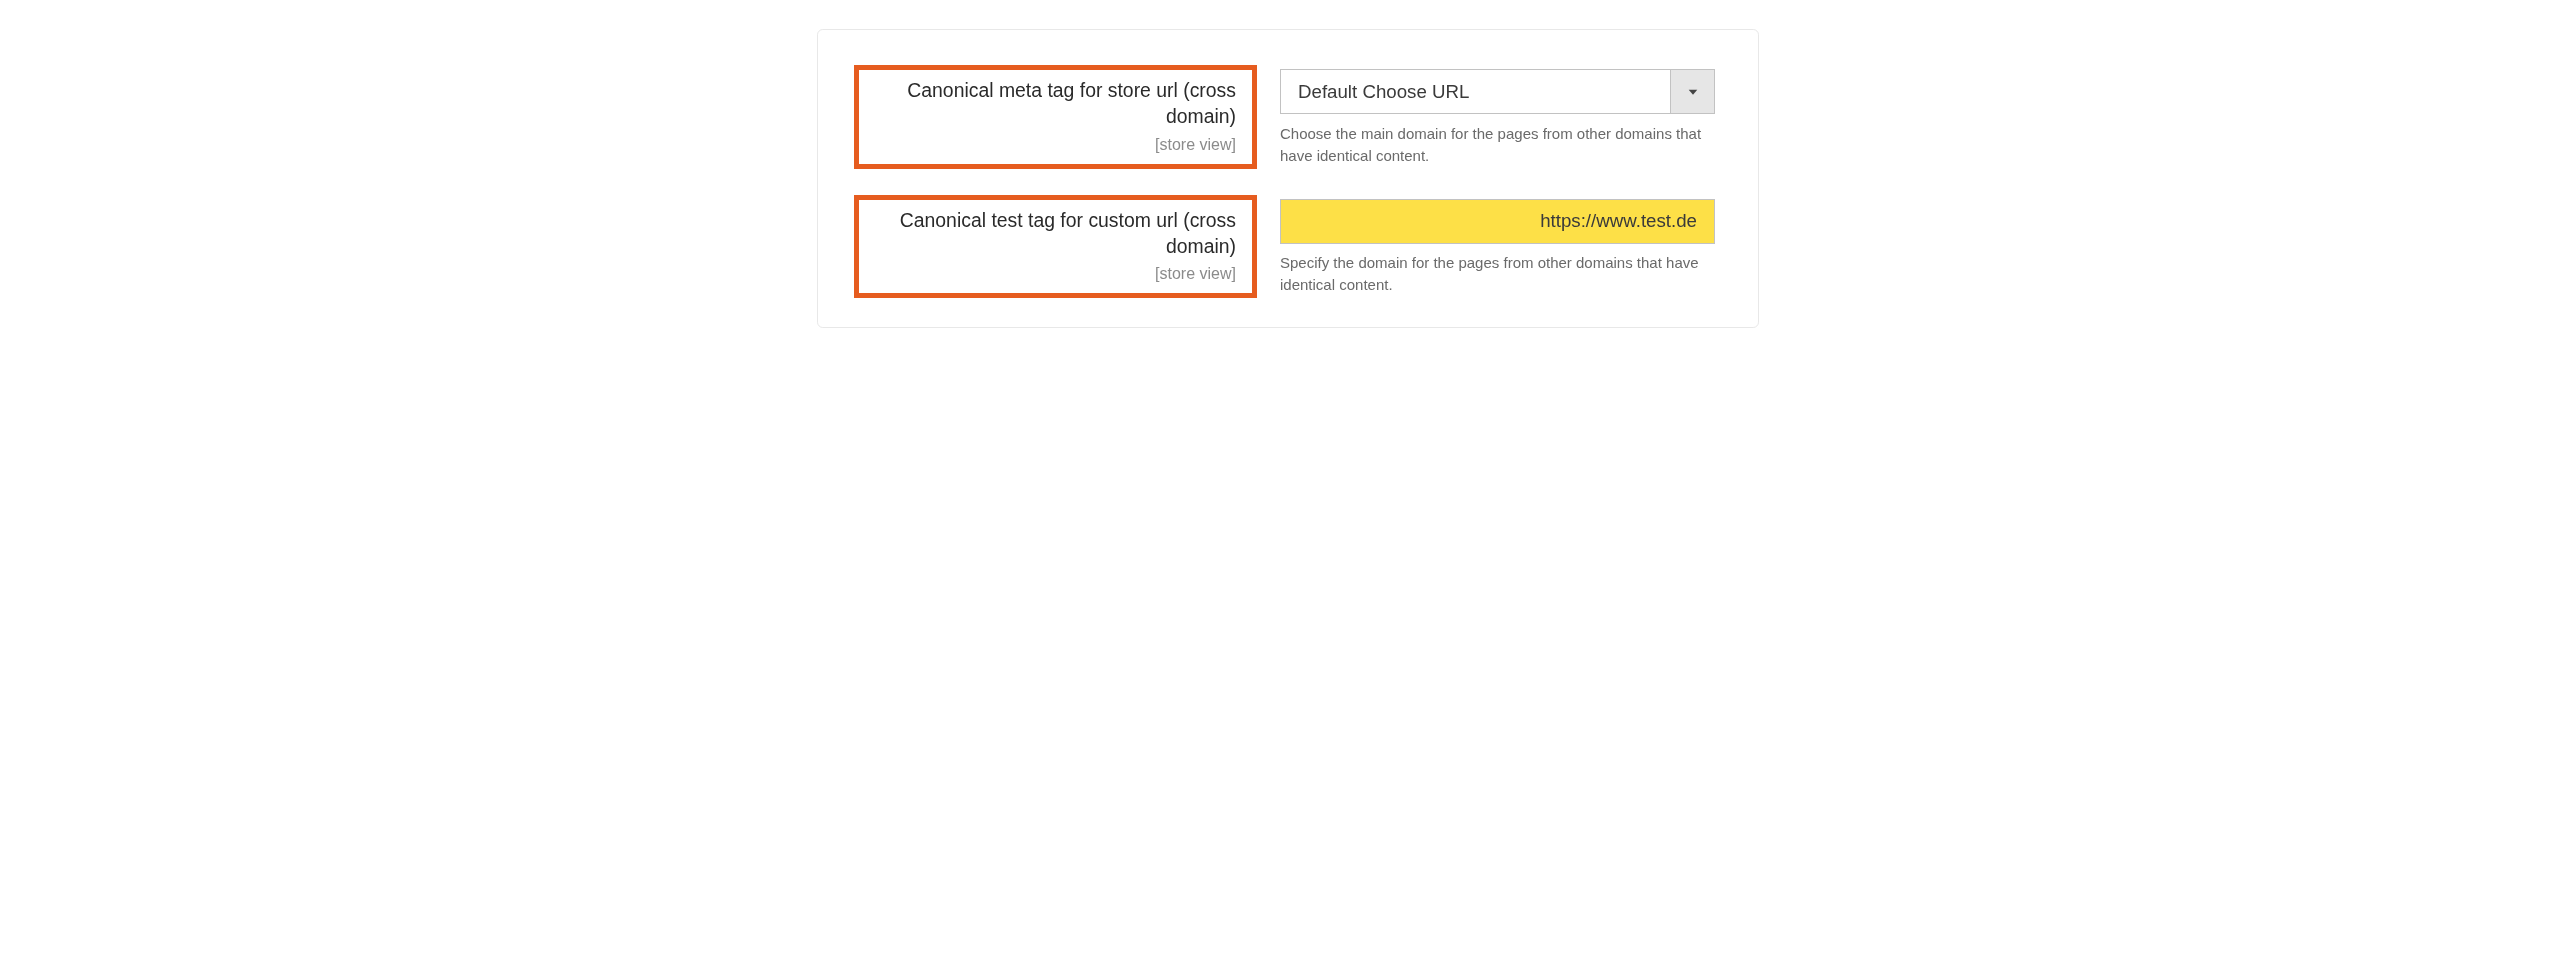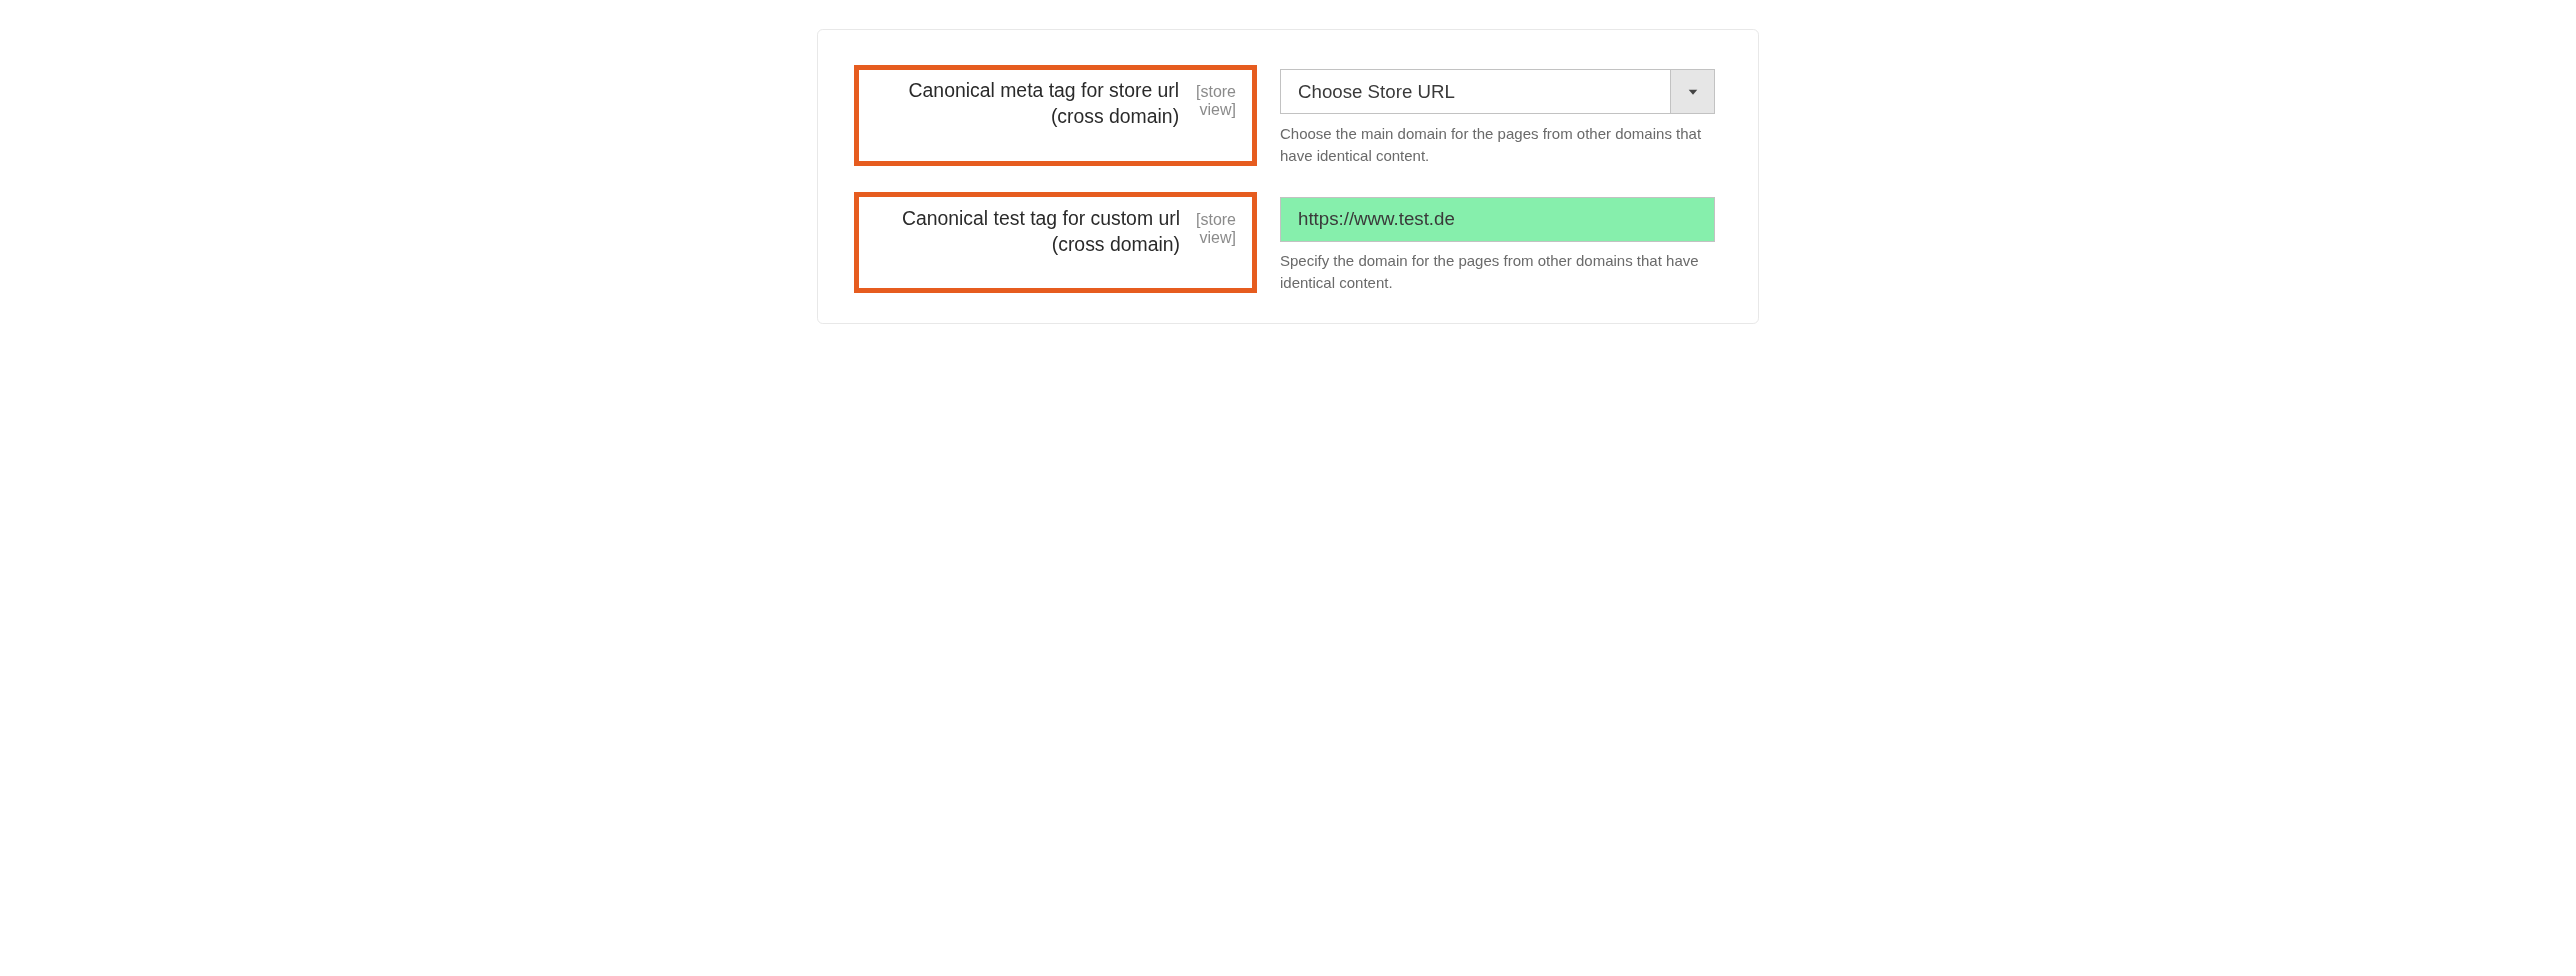--- a/index.html
+++ b/index.html
@@ -24,21 +24,21 @@
       margin-bottom: 26px;
     }
     .field-row:last-child { margin-bottom: 0; }
     .label-box {
       flex: 0 0 403px;
       border: 5px solid #e65c1f;
       padding: 7.2px 16px 10px 36px;
       text-align: right;
       min-height: 101px;
       display: flex;
-      flex-direction: row;
+      flex-direction: column;
       justify-content: flex-start;
     }
     .label-title {
       font-size: 19.4px;
       line-height: 1.35;
       color: #2a2a2a;
       font-weight: 400;
     }
     .label-scope {
       font-size: 16px;
@@ -78,41 +78,42 @@
     .select-button svg { width: 10px; height: 7.2px; fill: #444; }
     .text-input {
       width: 100%;
       height: 45px;
       border: 0.7px solid #c2c2c2;
       padding: 0 17px;
       font-size: 18.7px;
       color: #3a3a3a;
       font-family: inherit;
       margin-bottom: 8.6px;
-      background: #86efac;
+      background: #fde047;
+      text-align: right;
     }
     .help-text {
       font-size: 15px;
       line-height: 1.45;
       color: #6a6a6a;
     }
   </style>
 </head>
 <body>
 
 <div class="panel">
 
   <div class="field-row">
     <div class="label-box">
       <div class="label-title">Canonical meta tag for store url (cross domain)</div>
       <div class="label-scope">[store view]</div>
     </div>
     <div class="control-col">
       <div class="select-wrap">
-        <div class="select-display">Choose Store URL</div>
+        <div class="select-display">Default Choose URL</div>
         <div class="select-button">
           <span>
             <svg viewBox="0 0 14 10">
                 <path d="M1 1 L7 8 L13 1 Z"></path>
               </svg>
           </span>
         </div>
       </div>
       <div class="help-text">Choose the main domain for the pages from other domains that have identical content.</div>
     </div>

